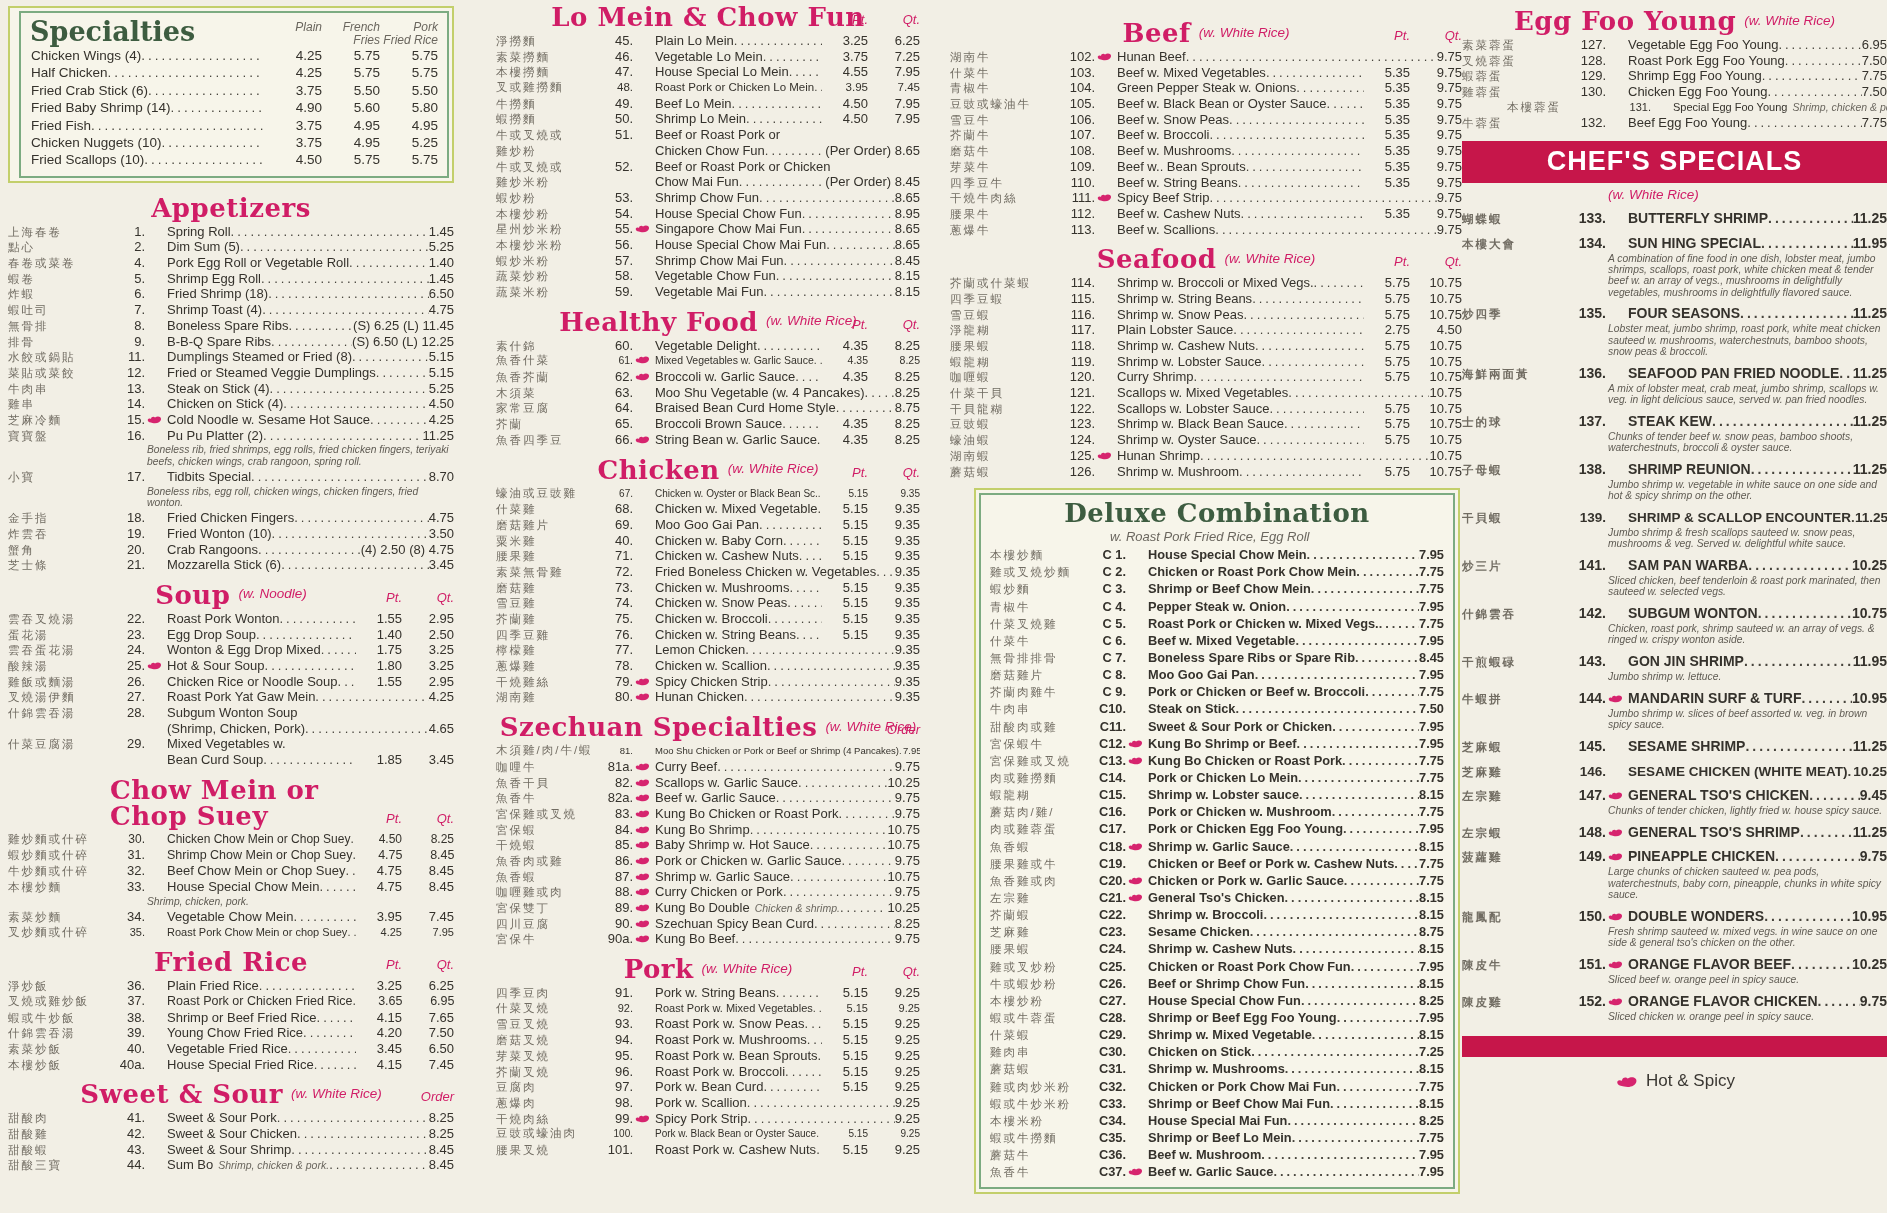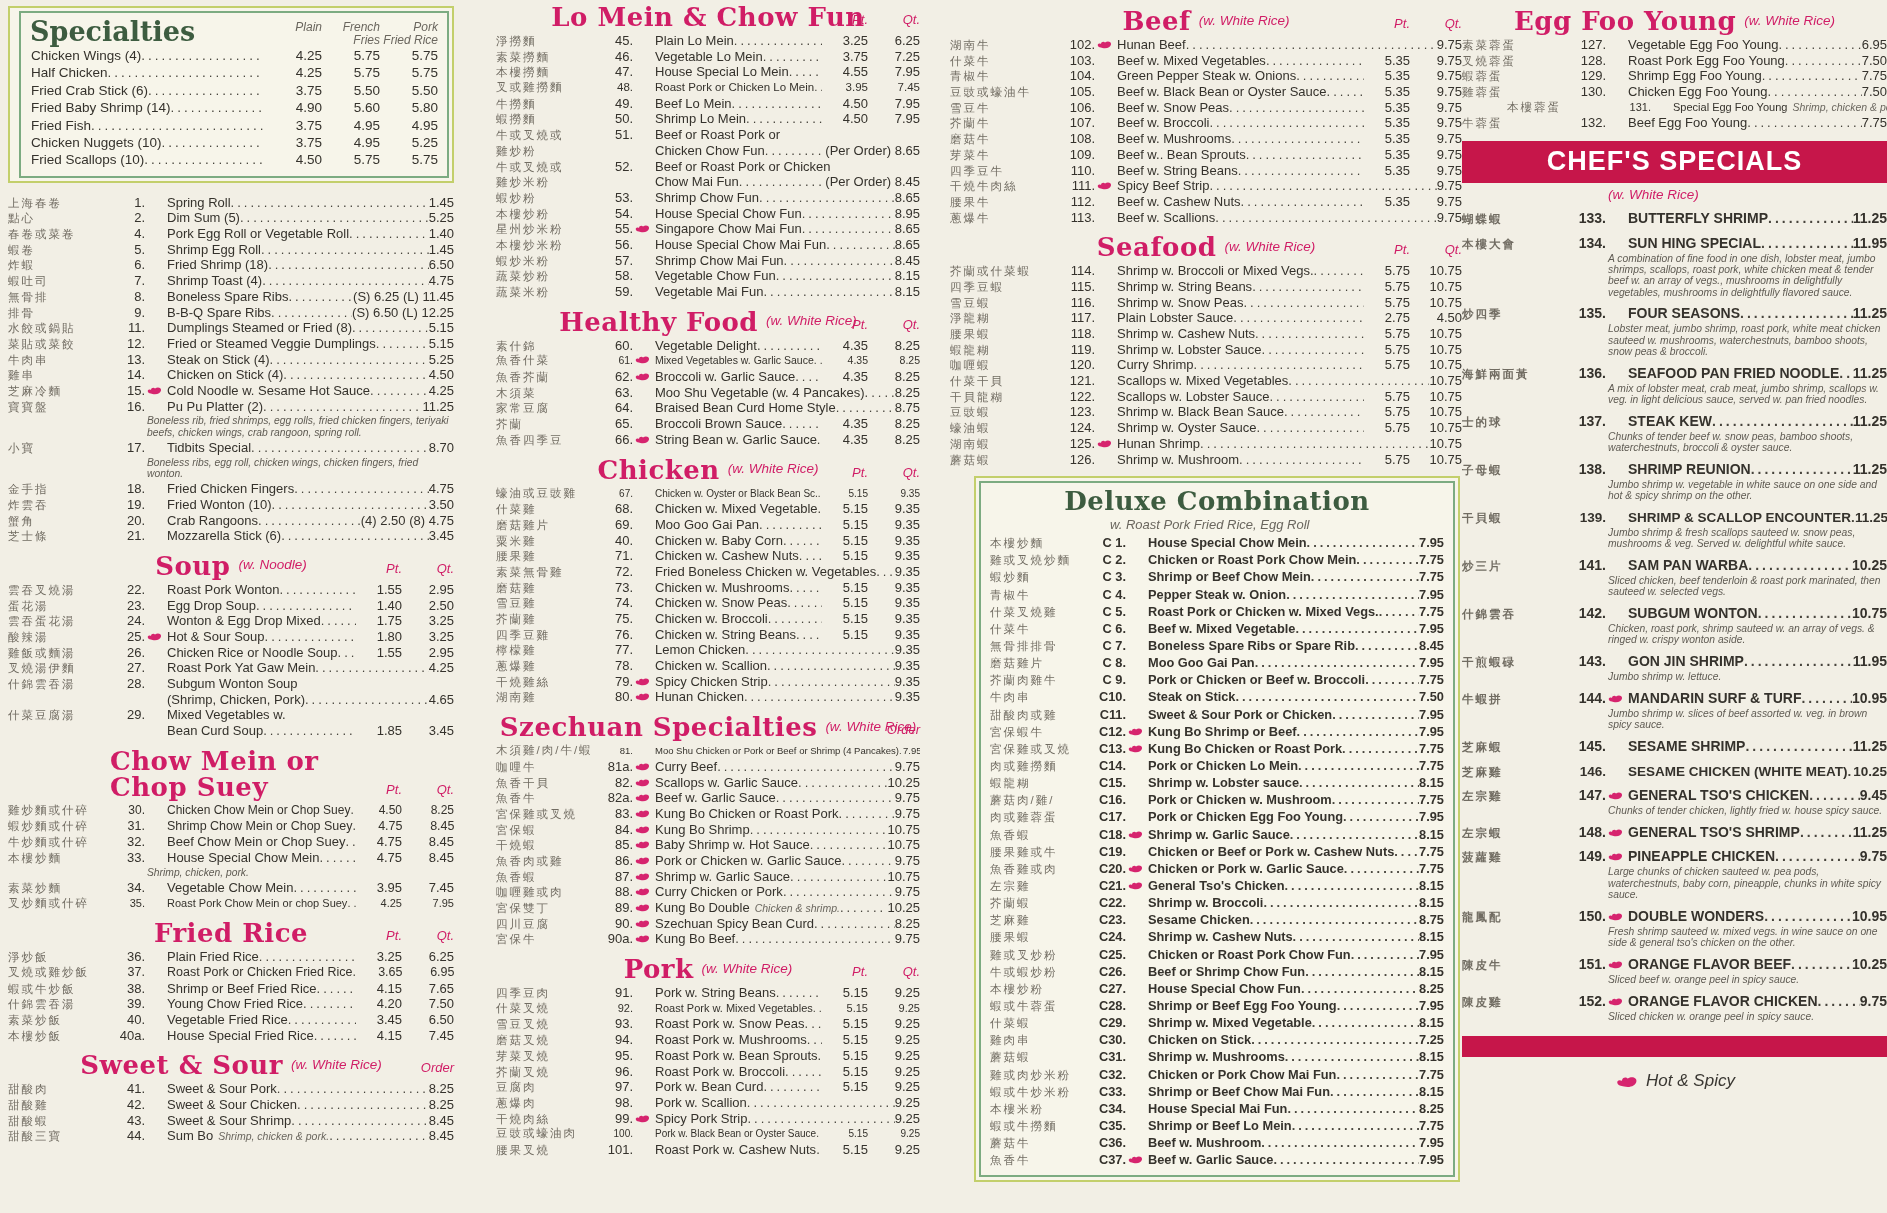--- a/index.html
+++ b/index.html
@@ -1,21 +1,21 @@
 <!DOCTYPE html>
 <html><head>
 <meta charset="utf-8">
 <style>
 html,body{margin:0;padding:0;background:#dedbd1;}
 .menu{position:relative;width:1887px;height:1213px;background:#f2efe5;overflow:hidden;
   font-family:"Liberation Sans",sans-serif;color:#35322c;}
 .col{position:absolute;top:0;}
 #col1{left:8px;width:446px;top:6px;}
 #col2{left:496px;width:424px;top:4px;}
-#col3{left:950px;width:512px;top:8px;}
+#col3{left:950px;width:512px;top:20px;}
 #col4{left:1462px;width:425px;top:8px;}
 .section{margin-bottom:9px;}
 
 .sec-head{position:relative;display:flex;align-items:center;justify-content:center;margin-bottom:3px;white-space:nowrap;}
 .sec-head.left{justify-content:flex-start;padding-left:102px;}
 .sec-title{font-family:"DejaVu Serif",serif;font-weight:bold;color:#d01d66;font-size:26px;line-height:26px;letter-spacing:.5px;}
 .sec-title.green{color:#3d5c40;}
 .sec-sub{font-style:italic;color:#d01d66;font-size:13.5px;margin-left:8px;padding-bottom:2px;}
 .labels{position:absolute;right:0;bottom:3px;display:flex;}
 .labels .lab{font-style:italic;color:#d01d66;font-size:13px;text-align:right;}
@@ -52,21 +52,21 @@
 .deluxe-sub{font-style:italic;color:#6a665e;font-size:13px;margin:0 0 2px 120px;}
 .dlx-title{text-align:center;}
 
 .banner{background:#c6164a;color:#ffffff;font-weight:bold;font-size:27px;letter-spacing:1px;text-align:center;padding:5px 0 6px 0;margin:10px 0 4px 0;}
 .chef-sub{font-style:italic;color:#d01d66;font-size:13.5px;margin:0 0 8px 146px;}
 .chef-item{margin-bottom:7.5px;}
 .chef-item .row{font-size:14px;font-weight:bold;height:17px;line-height:17px;}
 .chef-item .num{font-weight:bold;}
 .chef-item .desc{font-weight:normal;}
 .redbar{background:#c6164a;height:21px;margin-top:14px;}
-.hotspicy{display:flex;align-items:center;justify-content:center;margin-top:14px;font-size:17px;color:#3a3732;font-style:italic;}
+.hotspicy{display:flex;align-items:center;justify-content:center;margin-top:14px;font-size:17px;color:#3a3732;}
 .hotspicy .icw{width:auto;margin-right:8px;}
 .chili svg{display:block;}
 </style>
 </head>
 <body>
 
 <div class="menu">
   <div id="col1" class="col c1">
       <div class="gbox" style="margin-bottom: 12px; padding-left: 9px;">
         <div class="inner">
@@ -132,20 +132,25 @@
           <div class="sp-row">
             <span class="name">Fried Scallops (10)</span>
             <span class="leader"></span>
             <span class="spp">4.50</span>
             <span class="spp">5.75</span>
             <span class="spp">5.75</span>
           </div>
         </div>
       </div>
       <div class="section">
+        <div class="sec-head">
+          <div class="t-wrap">
+            <div class="sec-title">Appetizers</div>
+          </div>
+        </div>
         <div class="row">
           <span class="zh">上海春卷</span>
           <span class="num">1.</span>
           <span class="icw"></span>
           <span class="name">Spring Roll</span>
           <span class="leader"></span>
           <span class="psingle">1.45</span>
         </div>
         <div class="row">
           <span class="zh">點心</span>

